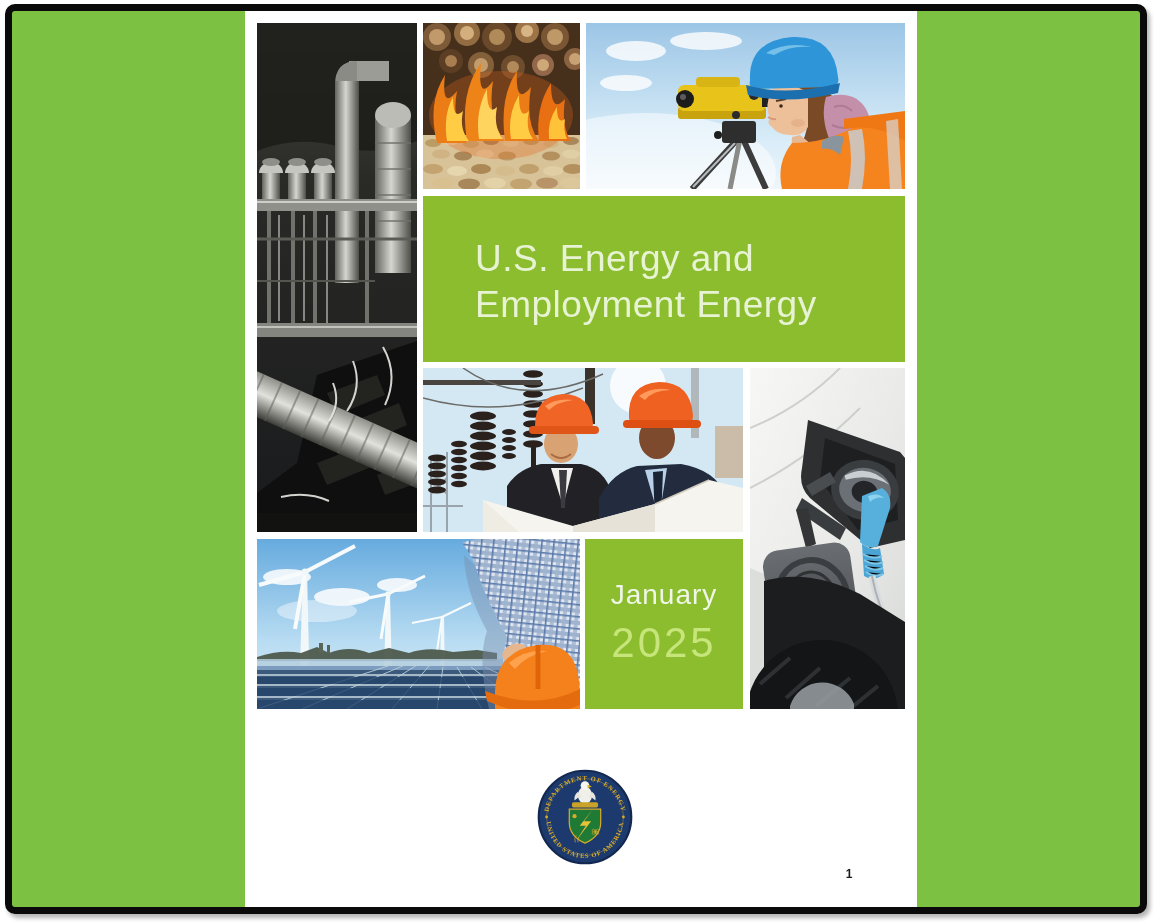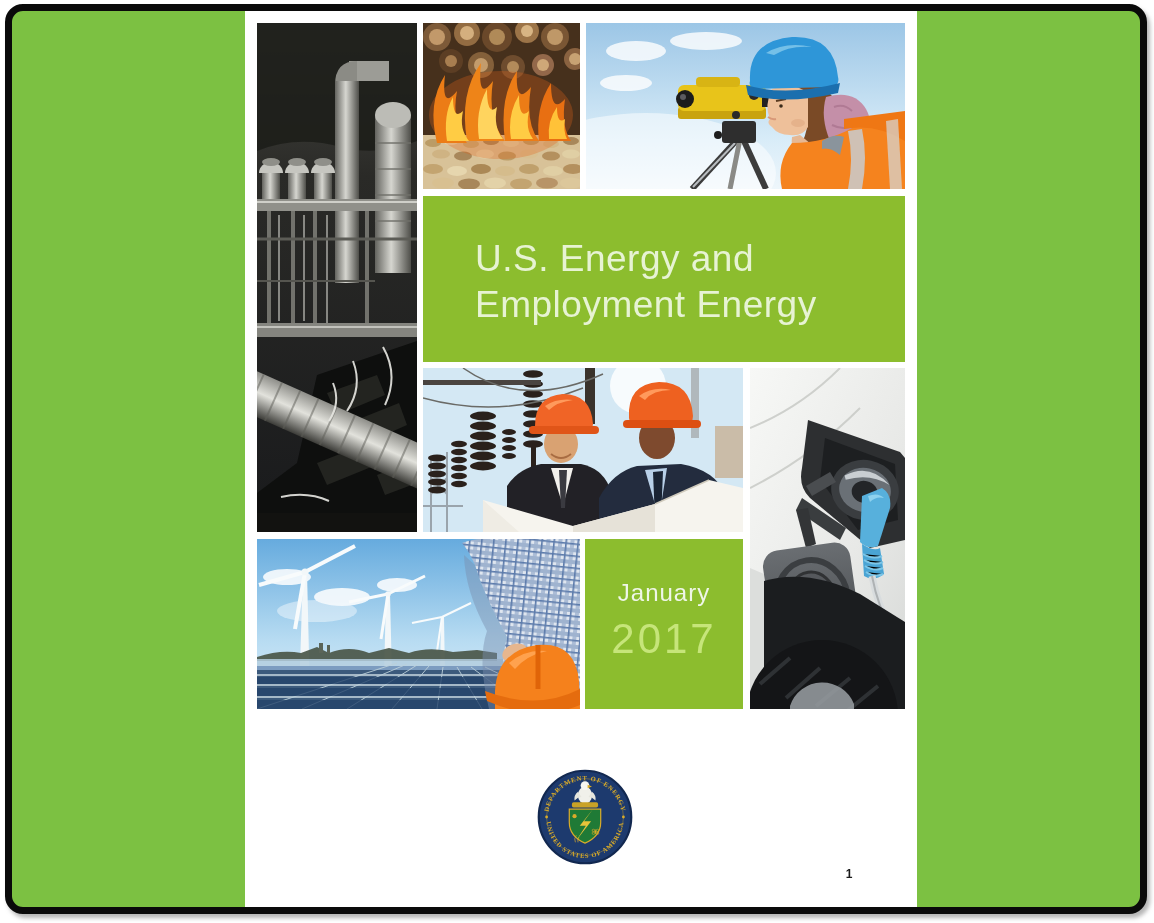--- a/index.html
+++ b/index.html
@@ -1,27 +1,27 @@
 <!DOCTYPE html>
 <html><head>
 <meta charset="utf-8">
 <style>
   html,body{margin:0;padding:0;background:#ffffff;}
   .canvas{position:relative;width:1154px;height:923px;background:#ffffff;overflow:hidden;
           font-family:"Liberation Sans", sans-serif;}
   .frame{position:absolute;left:5px;top:4px;right:7px;bottom:9px;border:7px solid #0a0a0a;
-         border-radius:18px;background:#7cc142;box-shadow:3px 4px 4px rgba(120,120,120,.55);}
+         border-radius:10px;background:#7cc142;box-shadow:3px 4px 4px rgba(120,120,120,.55);}
   .page{position:absolute;left:233px;top:0;width:672px;bottom:0;background:#ffffff;}
   .ph{position:absolute;display:block;}
   .block{position:absolute;background:#8cbd2e;}
   .title-block{left:178px;top:185px;width:482px;height:166px;}
   .title-text{padding:40px 0 0 52px;color:#e7f3d3;font-size:37px;line-height:46px;
               font-weight:300;letter-spacing:.5px;}
   .date-block{left:340px;top:528px;width:158px;height:170px;text-align:center;}
-  .month{margin-top:40px;color:#eff6e8;font-size:24px;font-weight:300;letter-spacing:1px;}
+  .month{margin-top:40px;color:#eff6e8;font-size:28px;font-weight:300;letter-spacing:1px;}
   .year{margin-top:8px;color:#c6e57a;font-size:42px;font-weight:300;letter-spacing:3px;}
   .seal-box{position:absolute;left:292px;top:758px;width:96px;height:96px;}
   .page-number{position:absolute;left:594px;top:856px;width:20px;text-align:center;
                color:#1a1a1a;font-size:12px;font-weight:700;}
 </style>
 </head>
 <body>
 
 <div class="canvas">
   <div class="frame">
@@ -471,21 +471,21 @@
           <ellipse cx="258" cy="114" rx="13" ry="9" fill="#e6b68e" transform="rotate(-18 258 114)"></ellipse>
           <path d="M238,152 Q240,112 280,106 Q318,102 322,142 L323,170 L238,170 Z" fill="#f5811c"></path>
           <path d="M252,124 Q268,110 290,112 Q270,116 258,130 Z" fill="#ffa24e"></path>
           <path d="M228,152 Q280,172 323,150 L323,166 Q280,184 230,162 Z" fill="#e56c0e"></path>
           <path d="M281,106 L281,150" stroke="#e06408" stroke-width="5"></path>
         </g>
       </svg>
 
       <div class="block date-block">
         <div class="month">January</div>
-        <div class="year">2017</div>
+        <div class="year">2025</div>
       </div>
 
       <svg class="seal-box" viewBox="0 0 110 110">
         <circle cx="55" cy="55" r="53" fill="#1d3a6e"></circle>
         <circle cx="55" cy="55" r="53" fill="none" stroke="#122850" stroke-width="2.5"></circle>
         <circle cx="55" cy="55" r="44" fill="none" stroke="#c9a227" stroke-width="0.8" opacity="0.6"></circle>
         <defs>
           <path id="arcTop" d="M 13,55 A 42,42 0 0 1 97,55"></path>
           <path id="arcBot" d="M 11,58 A 44,44 0 0 0 99,58"></path>
         </defs>

